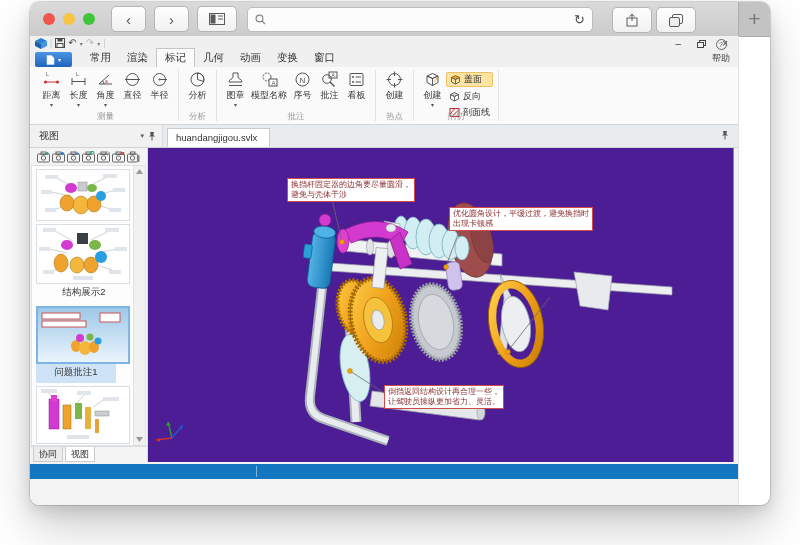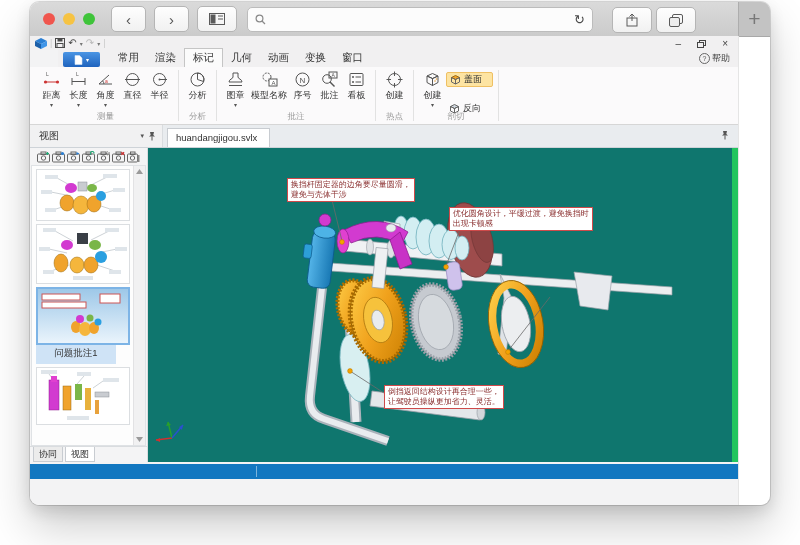--- a/index.html
+++ b/index.html
@@ -26,37 +26,37 @@
           display:flex;align-items:center;justify-content:center;color:#787878;font-size:21px;}
   
   .cad{position:absolute;top:34px;left:0;width:708px;height:469px;background:#f3f3f4;border-right:1px solid #e5e5e5;}
   .qbar{height:14px;display:flex;align-items:center;gap:3px;padding-left:5px;background:#f1f0f1;position:relative;font-size:9px;color:#555;}
   .qsep{color:#c8c8c8;}
   .qic{font-size:10px;line-height:1;color:#4a4a4a;}
   .qic.dim{color:#b9b9b9;}
   .qcaret{font-size:6px;color:#777;}
   .winctrl{position:absolute;right:10px;top:3px;display:flex;gap:16px;align-items:center;color:#444;}
   .wc{font-size:10px;line-height:1;}
-  .tabrow{height:17px;display:flex;align-items:flex-end;padding-left:5px;background:#f1f0f1;position:relative;margin-left:28px;}
+  .tabrow{height:17px;display:flex;align-items:flex-end;padding-left:5px;background:#f1f0f1;position:relative;}
   .filebtn{width:37px;height:15px;background:linear-gradient(#4a95e4,#1f63be);border-radius:2px;display:flex;align-items:center;justify-content:center;gap:3px;margin-right:10px;}
   .filebtn .fcaret{color:#fff;font-size:6px;}
   .mtab{font-size:10.5px;color:#333;padding:2px 8px 2px;}
   .mtab.active{background:#fbfbfb;border:1px solid #c5c5c5;border-bottom:none;}
-  .helpbox{position:absolute;right:8px;bottom:2px;font-size:9px;color:#444;display:flex;align-items:center;gap:2px;}
+  .helpbox{position:absolute;right:8px;bottom:2px;font-size:9px;color:#444;display:flex;align-items:center;gap:2px;flex-direction:column;}
   .helpq{width:9px;height:9px;border:1px solid #666;border-radius:50%;font-size:7px;display:flex;align-items:center;justify-content:center;color:#555;}
   .ribbon{height:57px;background:#fbfafb;border-bottom:1px solid #d6d6d6;display:flex;padding-left:3px;}
   .rgroup{position:relative;display:flex;padding:1px 5px 11px;}
   .gsep{width:1px;background:#e2e2e2;margin:3px 0;}
   .glbl{position:absolute;bottom:1px;left:0;right:0;text-align:center;font-size:8.5px;color:#9a9a9a;}
   .rbtn{width:27px;display:flex;flex-direction:column;align-items:center;padding-top:3px;font-size:9px;color:#333;gap:1px;}
   .rbtn.wide{width:40px;}
   .rbtn svg{width:17px;height:17px;}
   .rlbl{white-space:nowrap;}
   .caret{font-size:6px;color:#555;line-height:4px;}
-  .stack{display:flex;flex-direction:column;gap:15px;padding-top:4px;}
+  .stack{display:flex;flex-direction:column;gap:3px;padding-top:4px;}
   .sbtn{display:flex;align-items:center;gap:3px;font-size:9px;color:#333;height:13px;padding:0 3px;}
   .sbtn.hl{background:#fde4a2;border:1px solid #efc063;border-radius:2px;}
   .sbtn svg{width:11px;height:11px;}
   .assign{display:flex;align-items:flex-start;gap:3px;font-size:9px;color:#333;padding-top:5px;}
   
   .docbar{height:22px;background:#e9ecef;border-bottom:1px solid #ced3d8;display:flex;position:relative;}
   .phead{width:117px;display:flex;align-items:center;font-size:10px;color:#333;padding:0 6px 0 9px;background:#f1f1f2;border-right:1px solid #d9dcdf;gap:4px;}
   .phead .spacer{flex:1;}
   .pcaret{font-size:7px;color:#555;}
   .doctab{margin-left:4px;margin-top:3px;background:#fff;border:1px solid #c8ccd1;border-bottom:none;font-size:9.5px;color:#333;padding:3px 12px 0 8px;}
@@ -70,21 +70,21 @@
           display:flex;flex-direction:column;justify-content:space-between;align-items:center;padding:3px 0;}
   .thumb{margin-bottom:3px;}
   .timg{width:92px;background:#fff;border:1px solid #dbdee1;}
   .timg svg{display:block;}
   .tcap{text-align:center;font-size:9.5px;color:#333;padding:2px 0 4px;}
   .thumb.selected .timg{border:2px solid #7db4e6;width:90px;}
   .thumb.selected .tcap{background:#cfe3f6;margin:0 16px 0 0;}
   .ptabs{height:15px;display:flex;gap:2px;padding-left:3px;background:#f4f4f5;border-top:1px solid #d9dcdf;align-items:stretch;}
   .ptab{font-size:9px;color:#333;border:1px solid #c8ccd1;border-top:none;padding:1px 5px 8px;background:#ececec;}
   .ptab.active{background:#fff;}
-  .canvas{width:585px;background:#0f766e;position:relative;border-right:6px solid #22c55e;overflow:hidden;}
+  .canvas{width:585px;background:#4c1d95;position:relative;border-right:1px solid #22c55e;overflow:hidden;}
   .anno{position:absolute;background:#fff;border:1px solid #cf4a4a;color:#8a2f2f;font-size:8px;line-height:10px;padding:1px 3px;white-space:nowrap;z-index:3;}
   .modelsvg{position:absolute;left:0;top:0;}
   
   .statusbar{height:15px;background:#1277c0;margin-top:2px;position:relative;}
   .sdiv{position:absolute;left:226px;top:2px;bottom:2px;width:1px;background:rgba(255,255,255,.45);}
 </style>
 </head>
 <body>
 
 <div class="window">
@@ -473,20 +473,21 @@
                   </g>
                 <rect x="40" y="8" width="11" height="11" fill="#3a3f46"></rect>
                 <ellipse cx="30" cy="20" rx="6" ry="5" fill="#d23ad0"></ellipse>
                 <ellipse cx="58" cy="20" rx="6" ry="5" fill="#7ab648"></ellipse>
                 <ellipse cx="24" cy="38" rx="7" ry="9" fill="#f0a32c" stroke="#9a6a10" stroke-width="0.5"></ellipse>
                 <ellipse cx="40" cy="40" rx="7" ry="8" fill="#f5b63c" stroke="#9a6a10" stroke-width="0.5"></ellipse>
                 <ellipse cx="54" cy="40" rx="7" ry="8" fill="#f0a32c" stroke="#9a6a10" stroke-width="0.5"></ellipse>
                 <circle cx="64" cy="32" r="6" fill="#2a9fe0"></circle>
               </svg>
             </div>
+            <div class="tcap">结构展示2</div>
           </div>
 
           <div class="thumb selected">
             <div class="timg">
               <svg width="90" height="54" viewBox="0 0 90 54">
                 <defs>
                     <linearGradient id="tbg" x1="0" y1="0" x2="0" y2="1">
                       <stop offset="0" stop-color="#9ec8e8"></stop>
                       <stop offset="1" stop-color="#eaf4fc"></stop>
                     </linearGradient>

